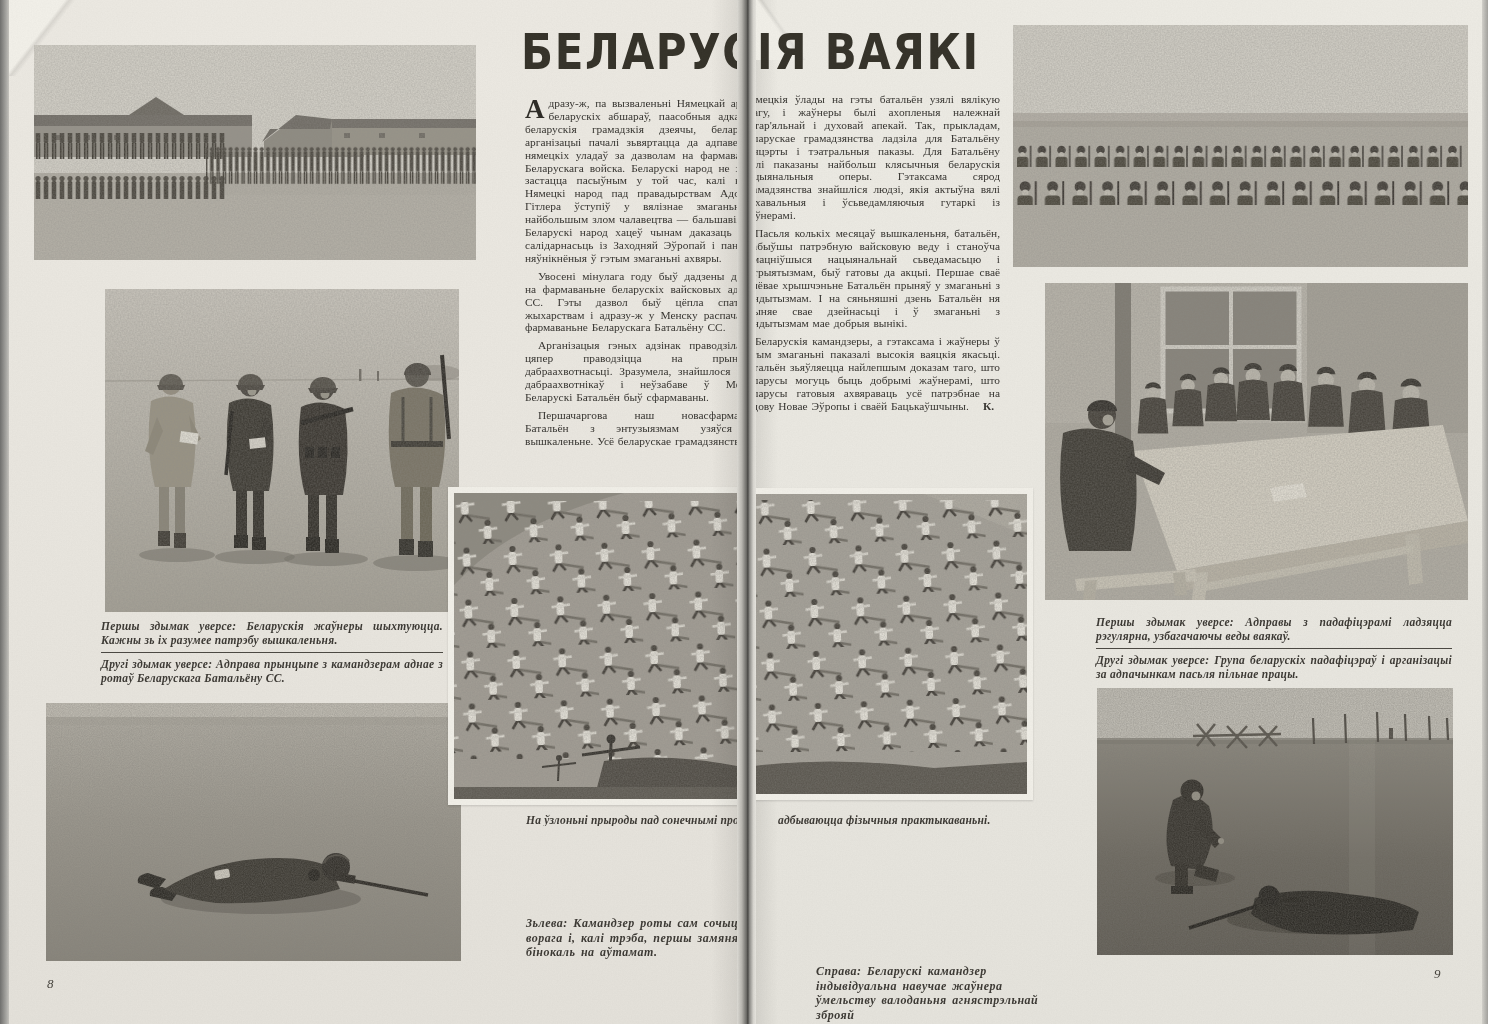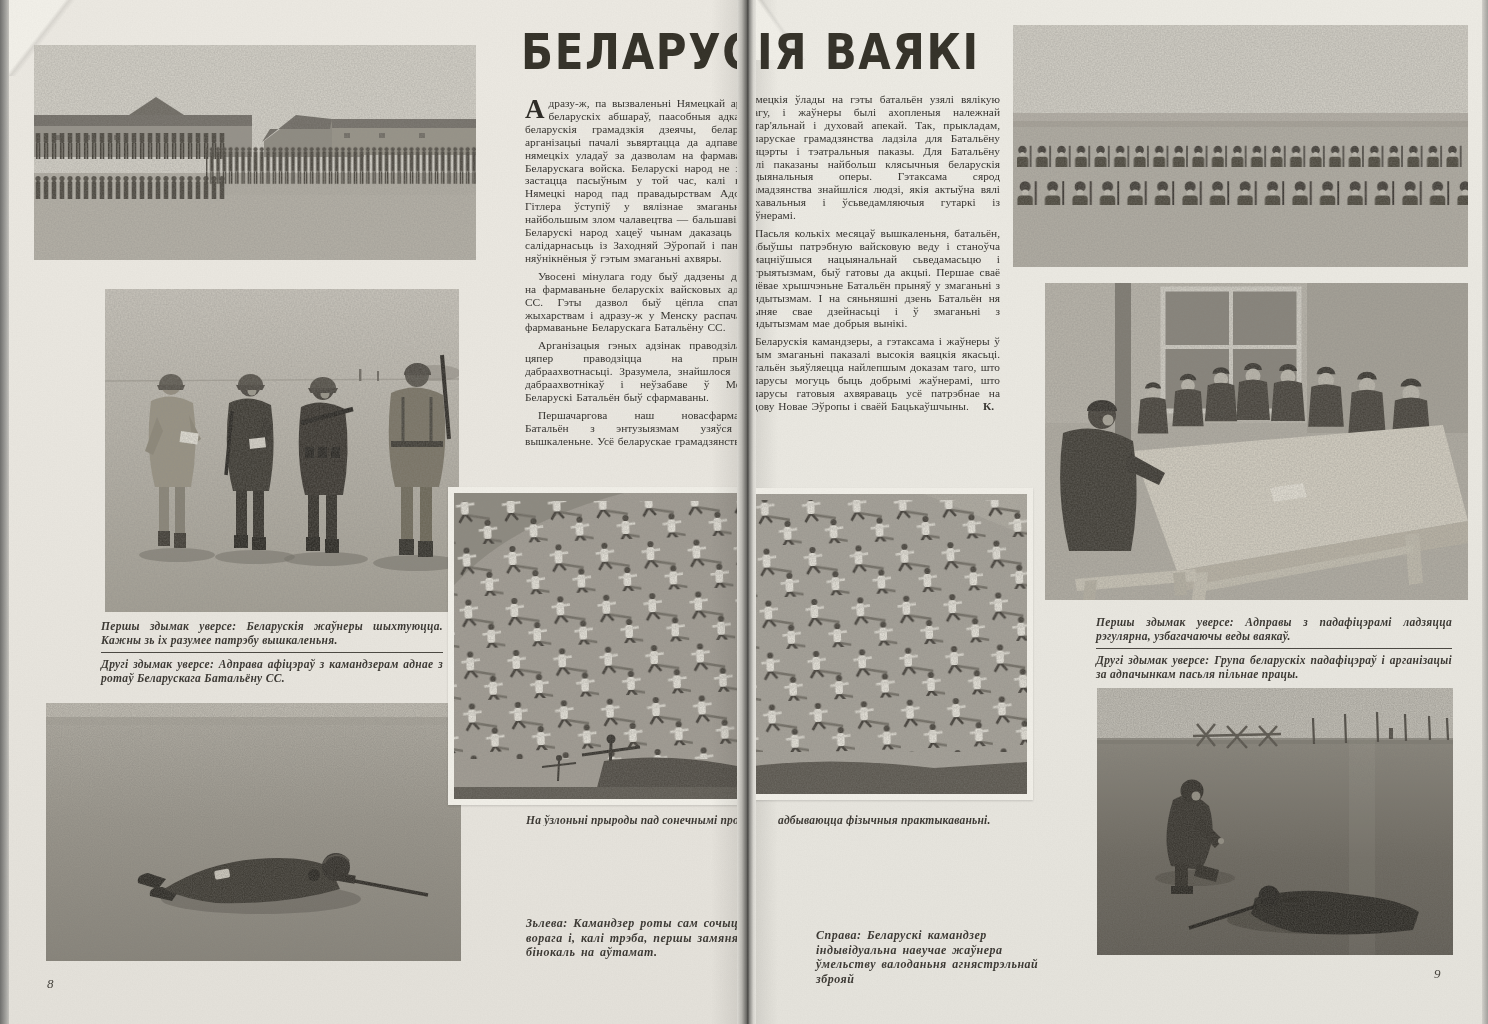--- a/index.html
+++ b/index.html
@@ -48,21 +48,21 @@
   .caps-left  { left:92px;  top:620px; width:342px; }
   .caps-right { left:340px; top:616px; width:356px; }
   .caprule { border:0; border-top:1.4px solid #4a4741; margin:5px 0; }
   .cap-ex { position:absolute; font-size:11.5px; font-weight:bold; font-style:italic;
     color:#3b3833; white-space:nowrap; overflow:hidden; letter-spacing:.2px; }
   .cap-ex-left  { left:517px; top:814px; width:224px; }
   .cap-ex-right { left:22px;  top:814px; width:250px; }
   .cap-side { position:absolute; font-size:12px; font-weight:bold; font-style:italic;
     line-height:14.6px; color:#3b3833; letter-spacing:.5px; word-spacing:2px; }
   .cap-zleva  { left:517px; top:916px; width:228px; }
-  .cap-sprava { left:60px;  top:928px; width:232px; }
+  .cap-sprava { left:60px;  top:964px; width:232px; }
   .pageno { position:absolute; font-size:13px; font-style:italic; color:#45423c; }
   .pageno-left  { left:38px;  top:976px; }
   .pageno-right { left:678px; top:966px; }
 
   .ph { position:absolute; display:block; }
   .ph-a { left:25px;  top:45px; }
   .ph-b { left:96px;  top:289px; }
   .ph-c { left:37px;  top:703px; }
   .ph-e { left:257px; top:25px; }
   .ph-f { left:289px; top:283px; }
@@ -211,21 +211,21 @@
         <line x1="337" y1="66" x2="344" y2="150" stroke="#26231e" stroke-width="4"></line>
         <circle cx="312" cy="86" r="12" fill="#56524a"></circle>
         <path d="M299,86 a13.5,12 0 0 1 27,0 z" fill="#4a463f"></path>
       </g>
       <rect width="354" height="323" filter="url(#gB)"></rect>
     </svg>
 
     <div class="caps caps-left">
       <p class="cap">Першы здымак уверсе: Беларускія жаўнеры шыхтуюцца. Кажны зь іх разумее патрэбу вышкаленьня.</p>
       <div class="caprule"></div>
-      <p class="cap">Другі здымак уверсе: Адправа афіцэраў з камандзерам аднае з ротаў Беларускага Батальёну СС.</p>
+      <p class="cap">Другі здымак уверсе: Адправа прынцыпе з камандзерам аднае з ротаў Беларускага Батальёну СС.</p>
     </div>
 
     <svg class="ph ph-c" width="415" height="258" viewBox="0 0 415 258">
       <defs>
         <linearGradient id="bgC" x1="0" y1="0" x2="0" y2="1">
           <stop offset="0" stop-color="#b6b2a8"></stop>
             <stop offset=".45" stop-color="#9e9a90"></stop>
           <stop offset="1" stop-color="#8a867c"></stop>
         </linearGradient>
         <filter id="gC" x="0" y="0" width="100%" height="100%">

